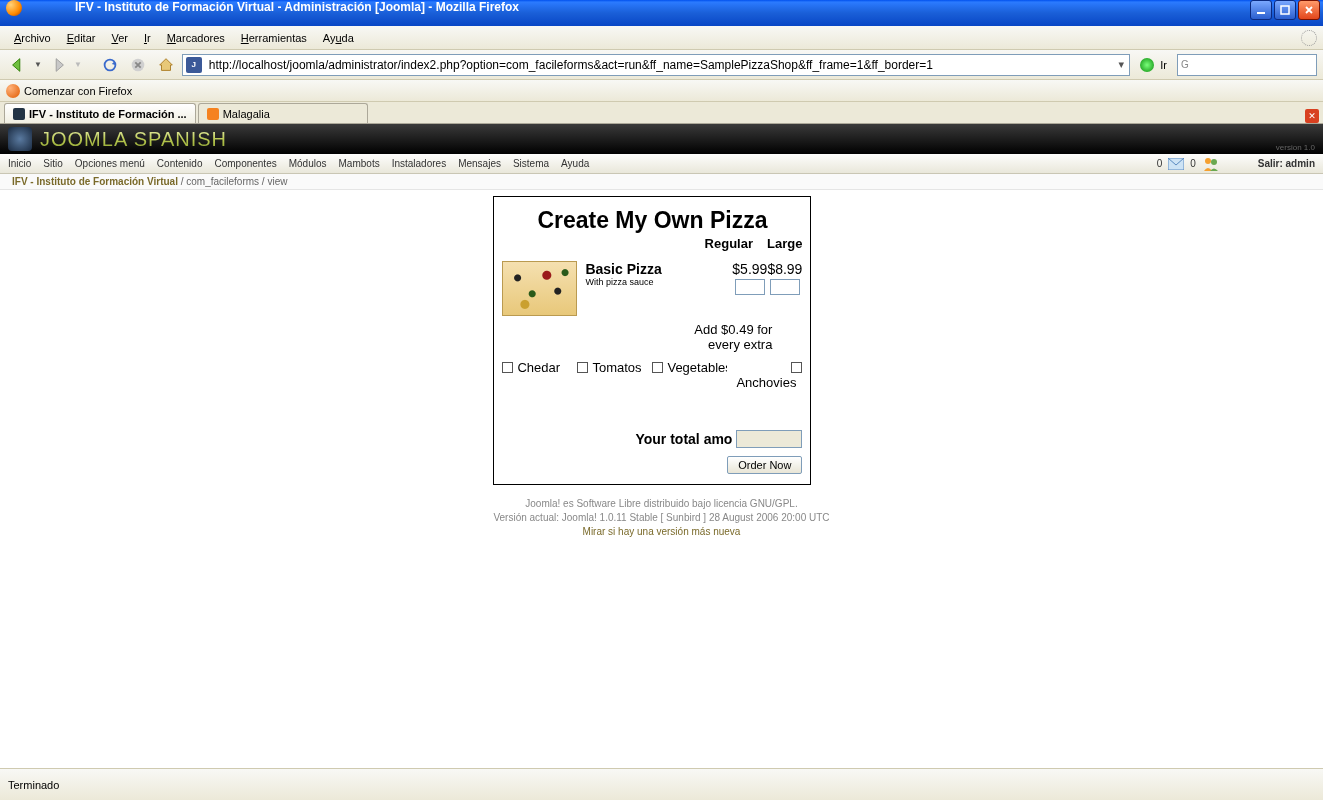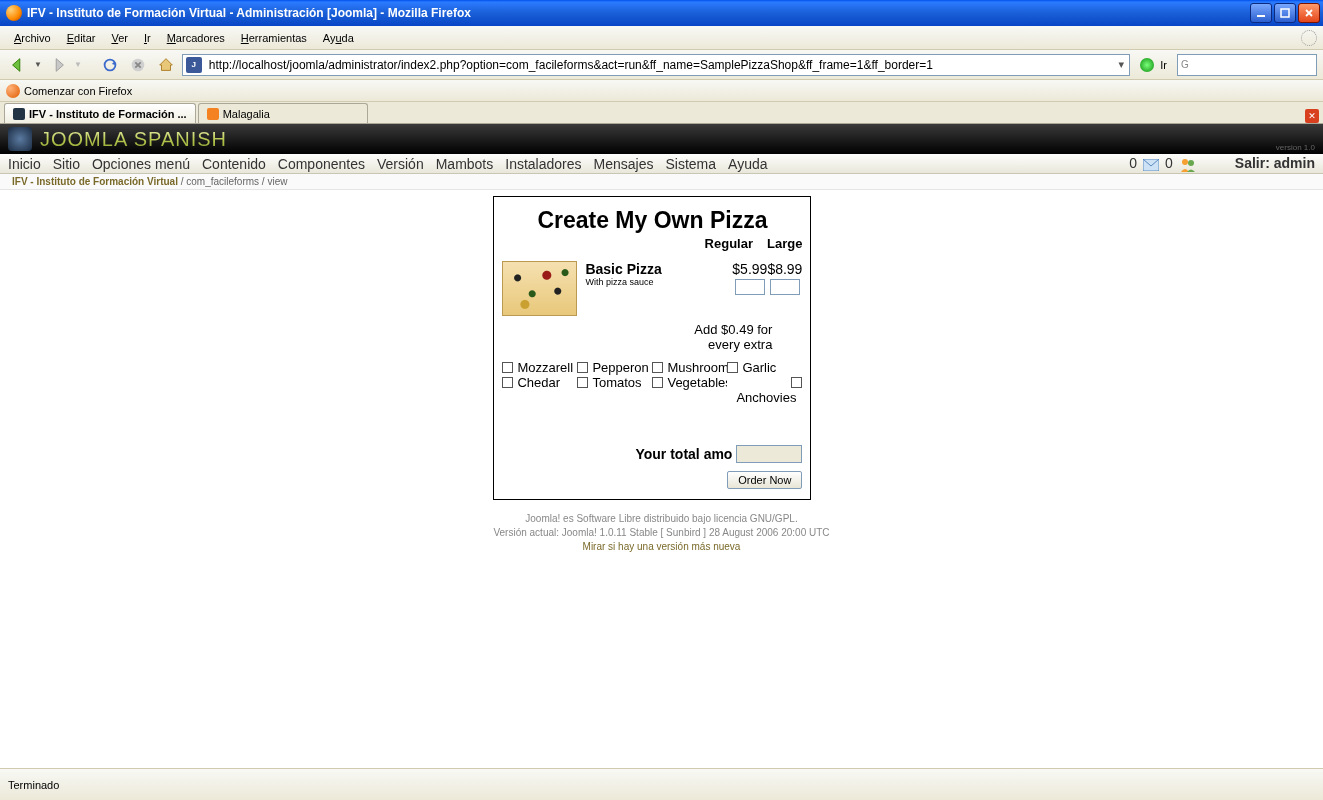--- a/index.html
+++ b/index.html
@@ -1,19 +1,19 @@
 <!DOCTYPE html>
 <html><head>
 <meta charset="utf-8">
 <style>
 * { margin: 0; padding: 0; box-sizing: border-box; }
 body { font-family: Tahoma, Arial, sans-serif; font-size: 11px; background: #fff; overflow: hidden; }
 
 
-.titlebar { height: 26px; background: linear-gradient(to bottom, #0050ee 0%, #2b7bff 8%, #1a5fd8 50%, #0846c5 100%); display: flex; align-items: center; padding: 0 3px 0 6px; color: #fff; font-weight: bold; font-size: 12px; }
+.titlebar { height: 26px; background: linear-gradient(to bottom, #0050ee 0%, #2b7bff 8%, #1a5fd8 50%, #0846c5 100%); display: flex; padding: 0 3px 0 6px; color: #fff; font-weight: bold; font-size: 12px; gap: 48px; }
 .titlebar .ff-icon { width: 16px; height: 16px; background: radial-gradient(circle at 30% 30%, #ffd27a, #ff8a00 60%, #a33500); border-radius: 50%; margin-right: 5px; }
 .titlebar .title-text { flex: 1; }
 .win-btns { display: flex; gap: 2px; }
 .win-btn { width: 22px; height: 20px; background: linear-gradient(to bottom, #7aa8ff, #2b5fcf); border: 1px solid #0b2a80; border-radius: 3px; display: flex; align-items: center; justify-content: center; color: #fff; font-weight: bold; font-size: 10px; }
 .win-btn.close { background: linear-gradient(to bottom, #ff9a6a, #e3461b); border-color: #7a1200; }
 .win-btn svg { width: 10px; height: 10px; }
 
 
 .ff-menubar { height: 24px; background: linear-gradient(to bottom, #f8f8f5, #ece9d8); border-bottom: 1px solid #cfcab0; display: flex; align-items: center; padding: 0 6px; }
 .ff-menubar .menu-item { padding: 3px 8px; cursor: default; }
@@ -46,21 +46,21 @@
 .tab .bicon { width: 12px; height: 12px; background: #f58220; border-radius: 2px; }
 .tab-close-all { margin-left: auto; width: 14px; height: 14px; background: #d84020; color: #fff; display: flex; align-items: center; justify-content: center; font-size: 9px; border-radius: 2px; }
 
 
 .joomla-header { height: 30px; background: linear-gradient(to bottom, #3a3a3a, #000); display: flex; align-items: center; padding: 0 8px; position: relative; }
 .joomla-header .jlogo { width: 24px; height: 24px; background: radial-gradient(circle, #5a7aa0, #1a2a40); border-radius: 4px; margin-right: 8px; }
 .joomla-header .jtitle { font-family: Impact, Arial Black, sans-serif; font-size: 20px; letter-spacing: 1px; background: linear-gradient(to bottom, #eaf0b0, #b8c850 50%, #8aa030); -webkit-background-clip: text; background-clip: text; color: transparent; }
 .joomla-header .ver { position: absolute; right: 8px; bottom: 2px; font-size: 8px; color: #666; }
 
 
-.joomla-menubar { height: 20px; background: linear-gradient(to bottom, #fdfdfc, #e9e7da); border-bottom: 1px solid #c9c6b4; display: flex; align-items: center; padding: 0 8px; font-size: 14px; color: #333; }
+.joomla-menubar { height: 20px; background: linear-gradient(to bottom, #fdfdfc, #e9e7da); border-bottom: 1px solid #c9c6b4; display: flex; align-items: center; padding: 0 8px; font-size: 10px; color: #333; }
 .joomla-menubar .jm { margin-right: 12px; cursor: default; }
 .joomla-menubar .right { margin-left: auto; display: flex; align-items: center; gap: 6px; }
 .joomla-menubar .mail-icon svg { vertical-align: middle; }
 .joomla-menubar .users-icon svg { vertical-align: middle; }
 .joomla-menubar .logout { font-weight: bold; color: #333; margin-left: 32px; }
 
 
 .breadcrumb { height: 16px; padding: 2px 12px; font-size: 10px; color: #666; border-bottom: 1px solid #e5e5e5; background: #fafafa; }
 .breadcrumb .bc-link { color: #7a6a2a; font-weight: bold; }
 
@@ -212,21 +212,21 @@
   <div class="jtitle">JOOMLA SPANISH</div>
   <div class="ver">version 1.0</div>
 </div>
 
 <div class="joomla-menubar">
   <span class="jm">Inicio</span>
   <span class="jm">Sitio</span>
   <span class="jm">Opciones menú</span>
   <span class="jm">Contenido</span>
   <span class="jm">Componentes</span>
-  <span class="jm">Versión</span>
+  <span class="jm">Módulos</span>
   <span class="jm">Mambots</span>
   <span class="jm">Instaladores</span>
   <span class="jm">Mensajes</span>
   <span class="jm">Sistema</span>
   <span class="jm">Ayuda</span>
   <div class="right">
     <span>0</span>
     <span class="mail-icon"><svg width="16" height="12" viewBox="0 0 16 12">
           <rect x="0" y="0" width="16" height="12" fill="#cde3f5" stroke="#5a8ac0"></rect>
           <path d="M0 0 L8 7 L16 0" fill="none" stroke="#5a8ac0"></path>
@@ -270,38 +270,20 @@
           </div>
         </div>
       </div>
       <div class="extra-note">
         <span>Add $0.49 for</span><br><span>every extra</span>
       </div>
       <div class="toppings">
         <div class="top-row">
           <div class="top-cell">
               <div class="cb"></div>
-              <span>Mozzarell</span>
-            </div>
-          <div class="top-cell">
-              <div class="cb"></div>
-              <span>Pepperon</span>
-            </div>
-          <div class="top-cell">
-              <div class="cb"></div>
-              <span>Mushroom</span>
-            </div>
-          <div class="top-cell">
-              <div class="cb"></div>
-              <span>Garlic</span>
-            </div>
-        </div>
-        <div class="top-row">
-          <div class="top-cell">
-              <div class="cb"></div>
               <span>Chedar</span>
             </div>
           <div class="top-cell">
               <div class="cb"></div>
               <span>Tomatos</span>
             </div>
           <div class="top-cell">
               <div class="cb"></div>
               <span>Vegetables</span>
             </div>

